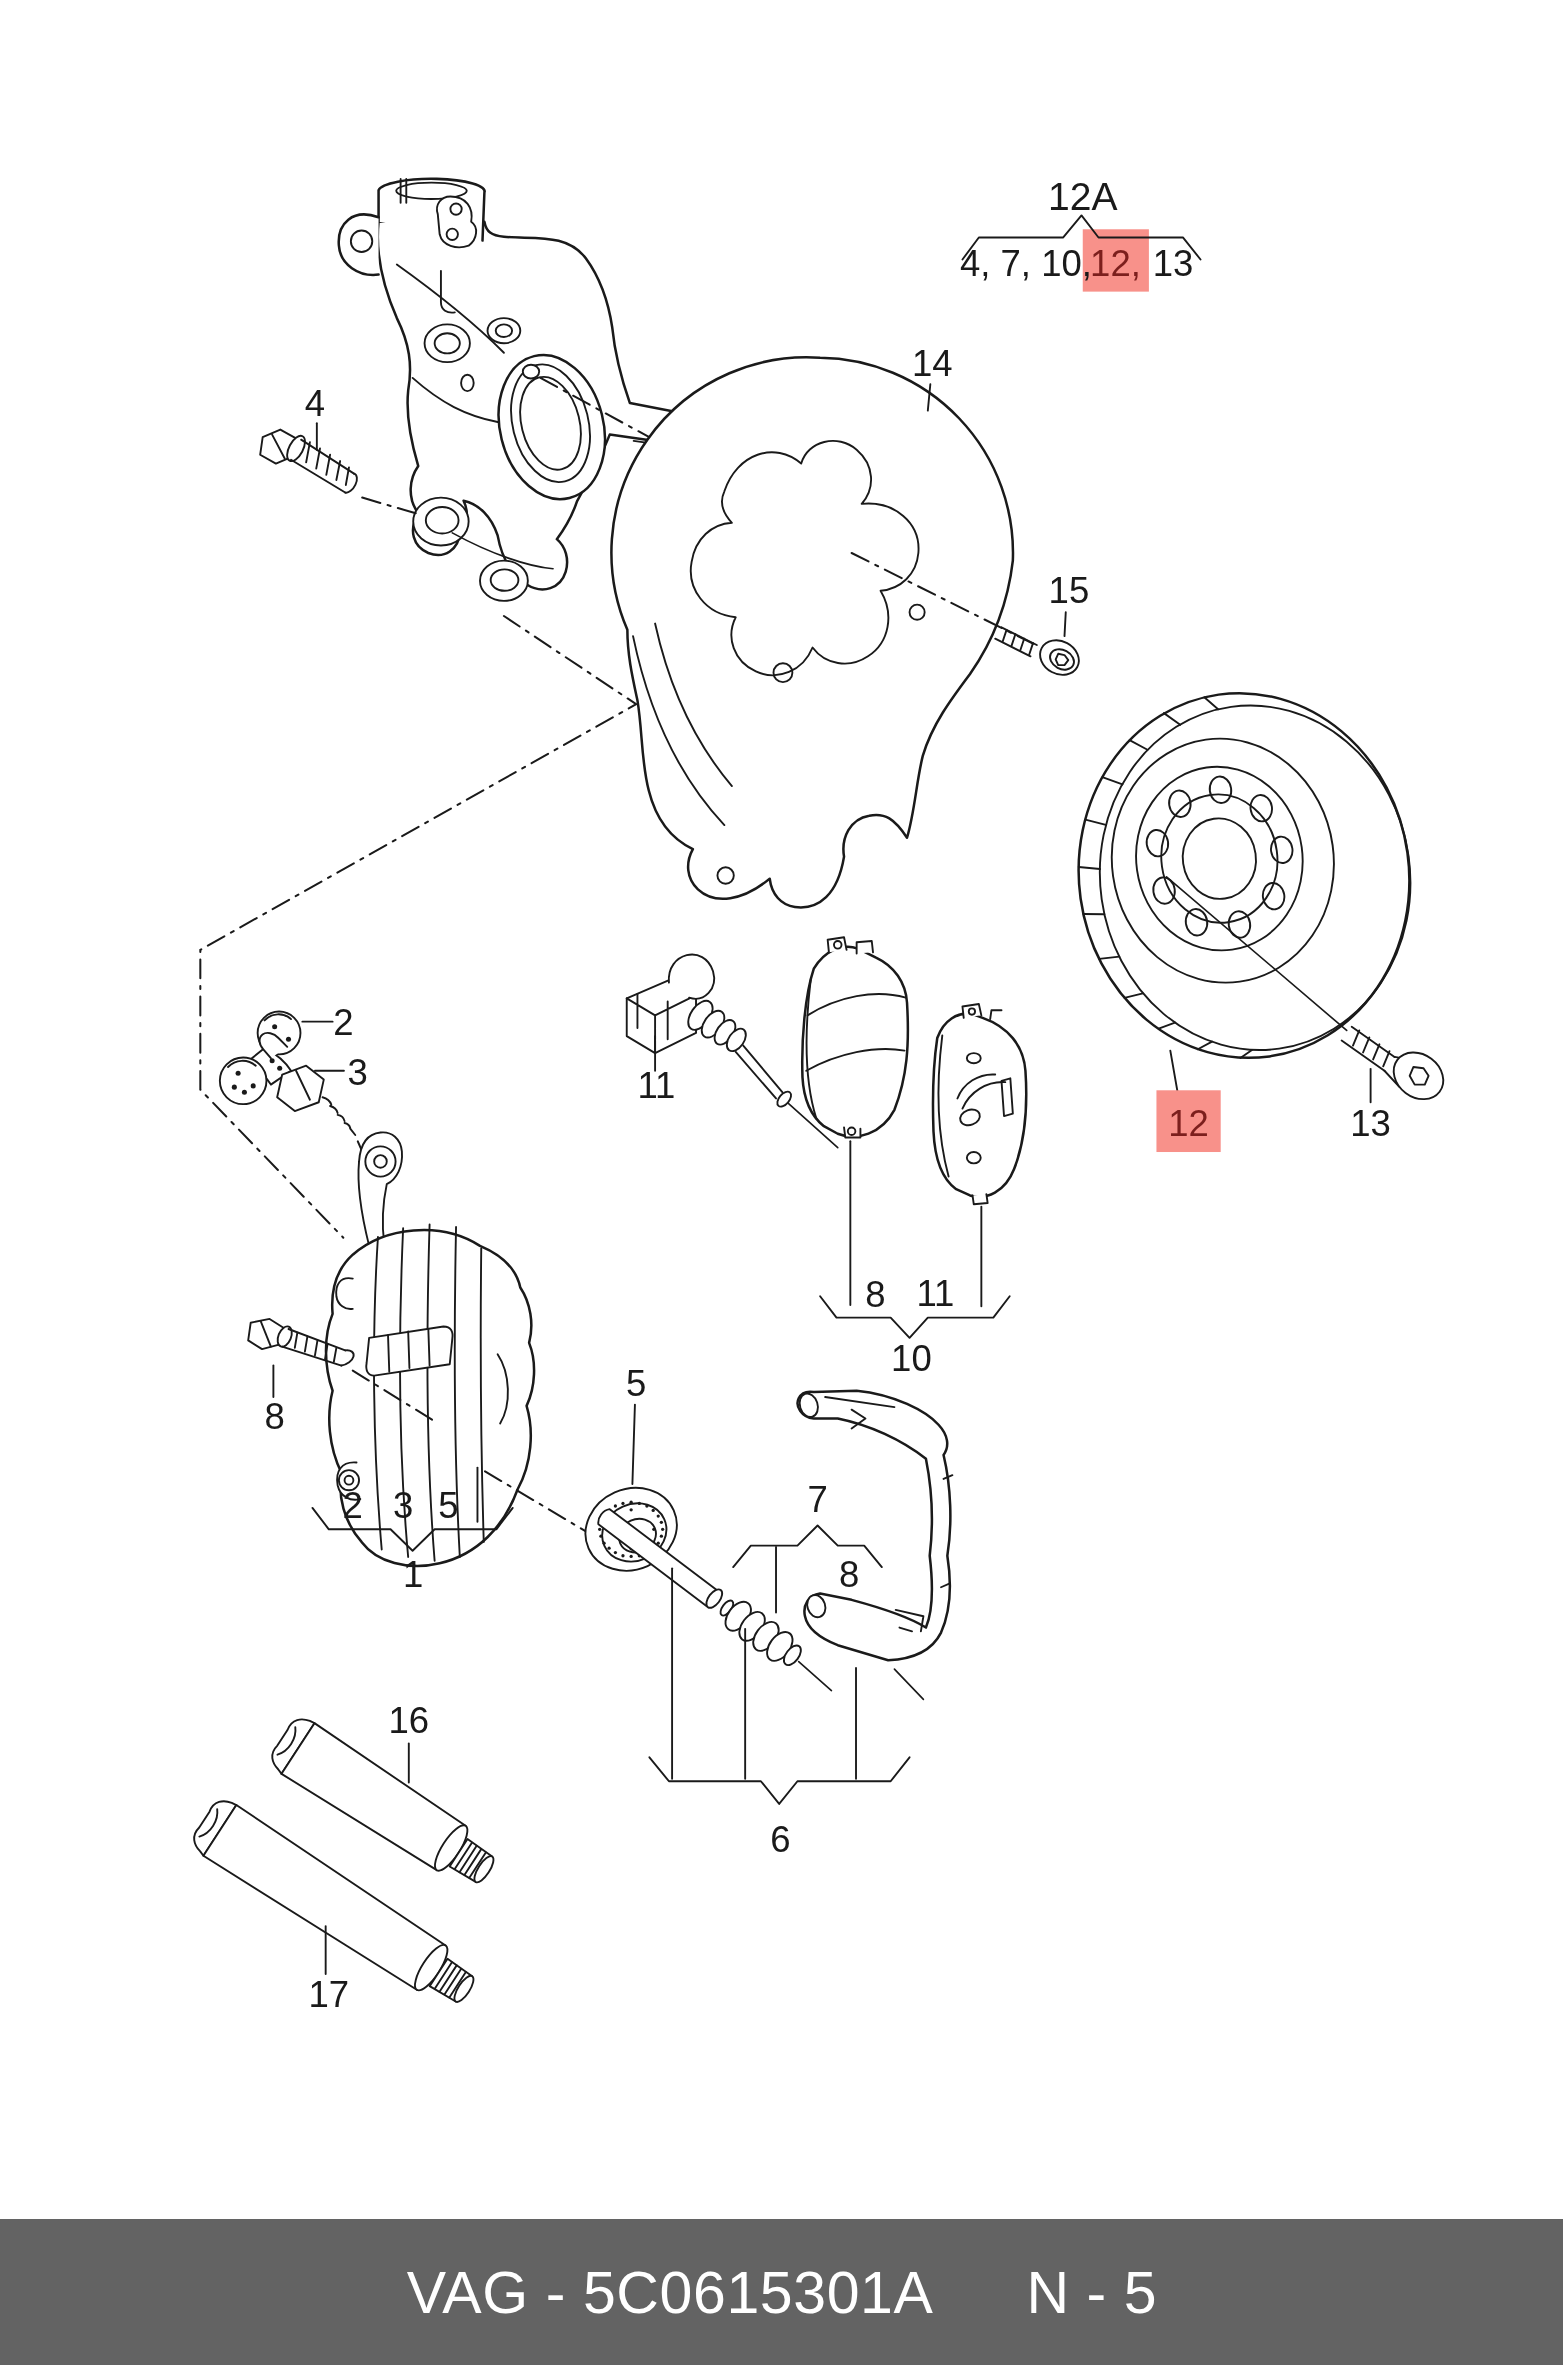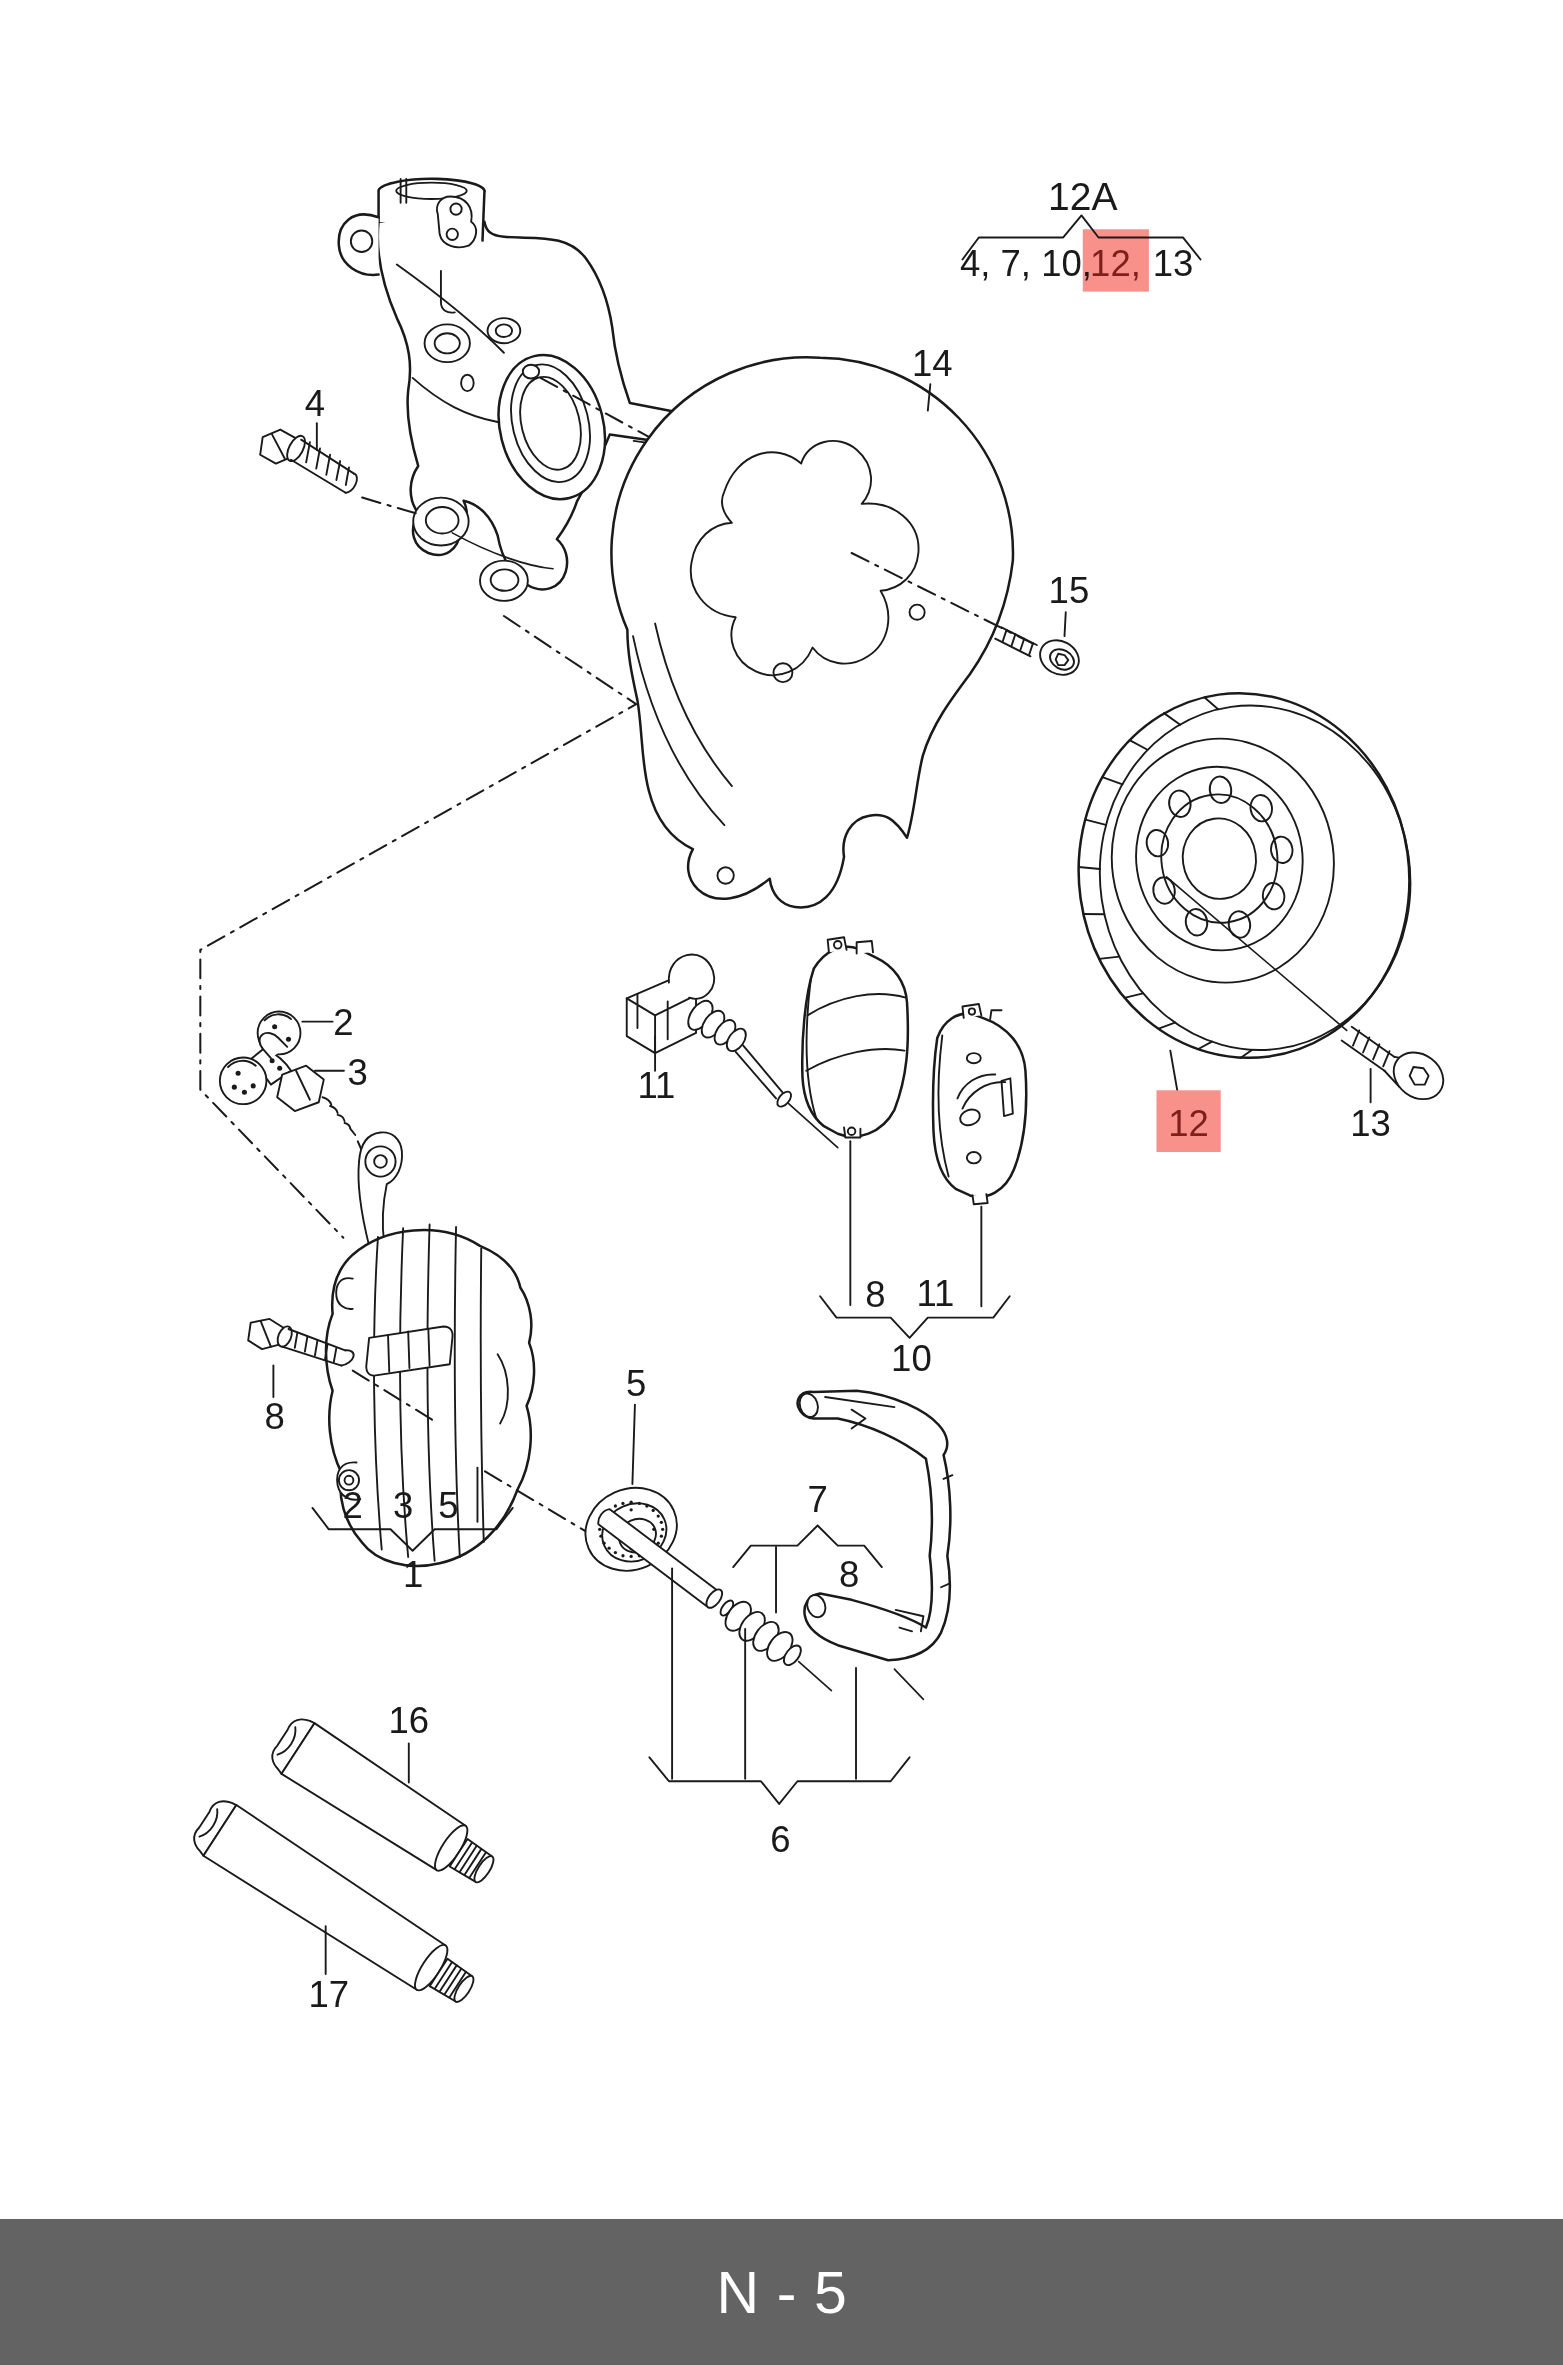--- a/index.html
+++ b/index.html
@@ -412,15 +412,15 @@
     <path class="ln2" d="M453,-23 L453,27 M462,-23 L462,27 M471,-22 L471,26 M480,-22 L480,26"></path>
     <ellipse class="fw2" cx="492" cy="2" rx="9" ry="24"></ellipse>
   </g>
   <text x="522" y="3186" text-anchor="middle">17</text>
   <line class="ln2" x1="517" y1="3058" x2="517" y2="3134"></line>
 
 </svg>
 </div>
 
 <div class="footer">
-  <span>N - 5</span>
+  <span>VAG - 5C0615301A</span><span>N - 5</span>
 </div>
 
 
 </body></html>

